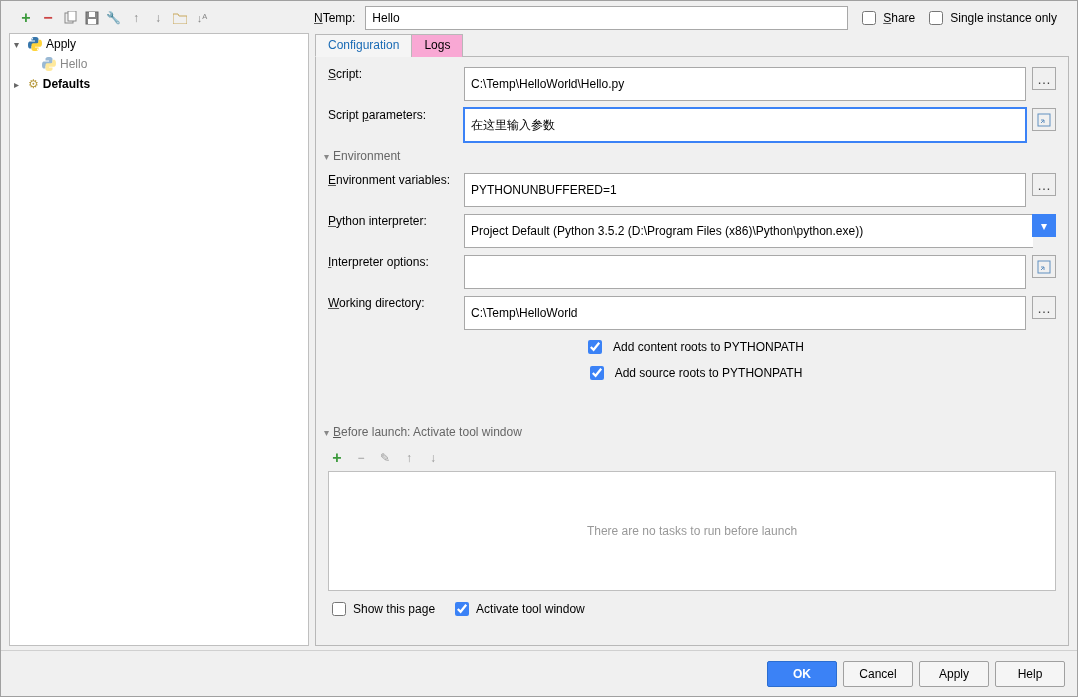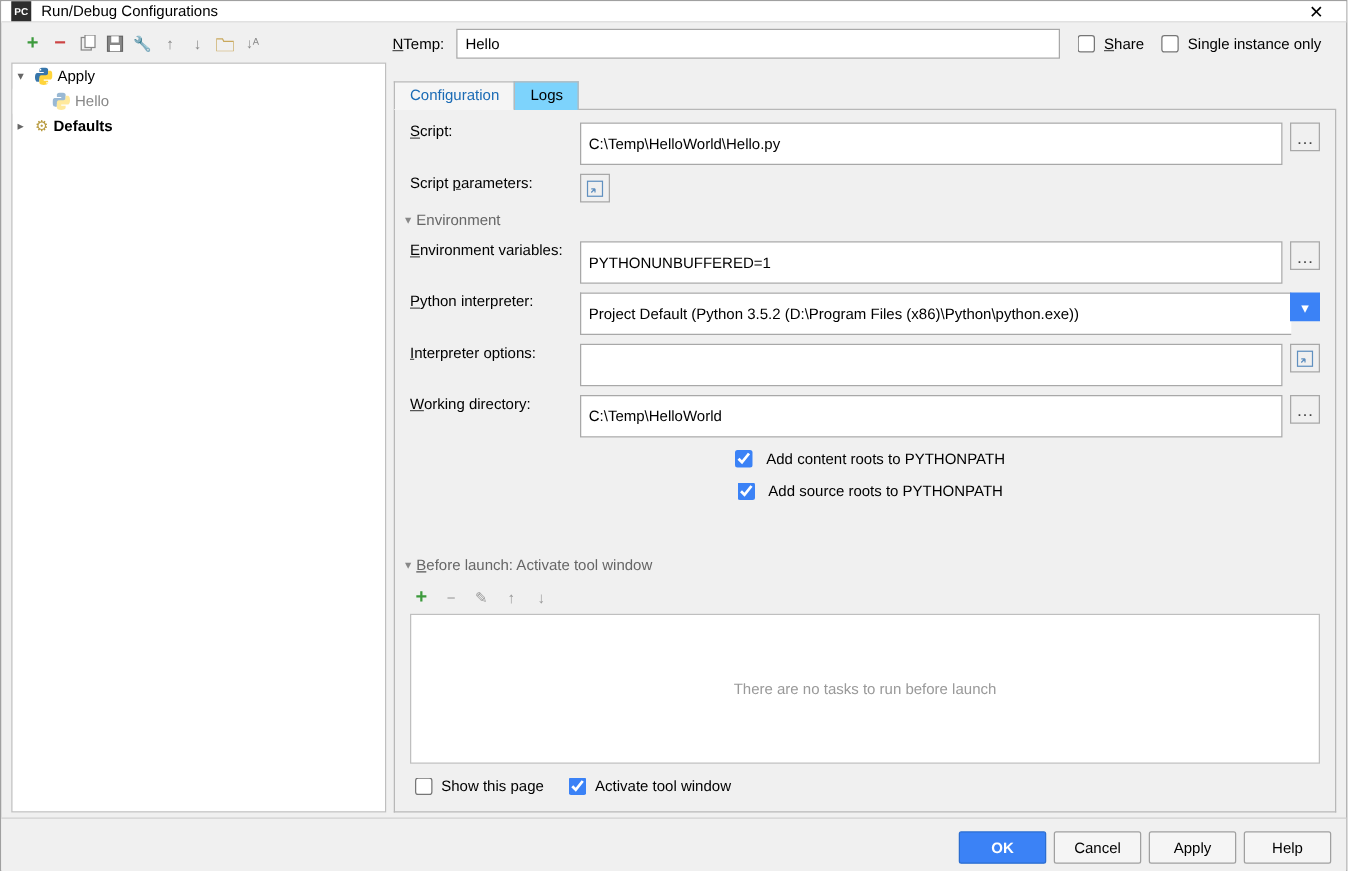--- a/index.html
+++ b/index.html
@@ -21,22 +21,22 @@
 input[type="checkbox"] { width: 14px; height: 14px; accent-color: #3b82f6; }
 .main-split { flex: 1; display: flex; padding: 0 8px 4px 8px; gap: 6px; min-height: 0; }
 .sidebar { width: 300px; border: 1px solid #bfbfbf; background: #fff; overflow: auto; }
 .tree-row { display: flex; align-items: center; height: 20px; padding-left: 4px; gap: 4px; cursor: pointer; }
 .tree-row.l2 { padding-left: 32px; background: #fff; color: #888; }
 .tree-row.l0 { padding-left: 4px; }
 .arrow { width: 10px; color: #666; font-size: 10px; display: inline-block; }
 .py-icon { width: 14px; height: 14px; }
 .gear-icon-y { color: #b89a3e; font-size: 12px; }
 .right-pane { flex: 1; display: flex; flex-direction: column; min-width: 0; }
-.tabs { display: flex; border-bottom: 1px solid #b8b8b8; height: 24px; margin-top: 14px; }
-.tab { padding: 3px 12px; border: 1px solid #b8b8b8; border-bottom: none; background: #7dd3fc; cursor: pointer; position: relative; top: 1px; margin-right: -1px; }
+.tabs { display: flex; border-bottom: 1px solid #b8b8b8; height: 24px; margin-top: 0; }
+.tab { padding: 3px 12px; border: 1px solid #b8b8b8; border-bottom: none; background: #f9a8d4; cursor: pointer; position: relative; top: 1px; margin-right: -1px; }
 .tab.active { background: #f5f5f5; border-bottom: 1px solid #f5f5f5; color: #1a6bb5; }
 .form-area { background: #f0f0f0; border: 1px solid #b8b8b8; border-top: none; flex: 1; padding: 10px 12px; overflow: auto; }
 .form-row { display: flex; margin-bottom: 7px; gap: 6px; }
 .form-label { width: 130px; flex-shrink: 0; }
 .form-input { flex: 1; height: 23px; border: 1px solid #a8a8a8; padding: 16px 6px; background: #fff; min-width: 0; }
 .form-input.focused { border: 1px solid #3b82f6; box-shadow: 0 0 0 1px #3b82f6; }
 .dots-btn { width: 24px; height: 23px; border: 1px solid #a8a8a8; background: #f0f0f0; display: flex; align-items: center; justify-content: center; cursor: pointer; font-size: 14px; color: #444; }
 .combo-arrow { width: 24px; height: 23px; background: #3b82f6; display: flex; align-items: center; justify-content: center; color: #fff; cursor: pointer; margin-left: -1px; }
 .section-hdr { display: flex; align-items: center; gap: 4px; color: #666; font-size: 11px; margin: 6px 0 10px -4px; cursor: pointer; }
 .section-hdr .tri { color: #888; font-size: 10px; }
@@ -47,25 +47,20 @@
 .bottom-chks { display: flex; gap: 16px; align-items: flex-start; }
 .footer { height: 46px; display: flex; align-items: center; justify-content: flex-end; gap: 6px; padding: 16px 12px; border-top: 1px solid #d0d0d0; background: #f0f0f0; }
 .btn { min-width: 70px; height: 26px; border: 1px solid #a0a0a0; background: #f5f5f5; cursor: pointer; display: flex; align-items: center; justify-content: center; border-radius: 2px; }
 .btn.primary { background: #3b82f6; color: #fff; border-color: #2b6dd0; font-weight: bold; }
 svg { display: block; }
 </style>
 </head>
 <body>
 
 <div class="window">
-  <div class="titlebar">
-    <div class="icon">PC</div>
-    <div class="title">Run/Debug Configurations</div>
-    <div class="close">✕</div>
-  </div>
 
   <div class="content">
 
     <div class="toolbar-row">
       <div class="sidebar-toolbar">
         <span class="tb-icon" style="color:#3c9a3c;font-weight:bold;font-size:16px;">+</span>
         <span class="tb-icon" style="color:#c44;font-weight:bold;font-size:16px;">−</span>
         <span class="tb-icon">
             <svg width="14" height="14" viewBox="0 0 14 14">
               <rect x="2" y="2" width="8" height="10" fill="none" stroke="#888"></rect>
@@ -137,20 +132,21 @@
         <div class="form-area">
 
           <div class="form-row">
             <div class="form-label"><span class="underline">S</span>cript:</div>
             <input class="form-input" type="text" value="C:\Temp\HelloWorld\Hello.py" style="">
             <div class="dots-btn">…</div>
           </div>
 
           <div class="form-row">
             <div class="form-label">Script <span class="underline">p</span>arameters:</div>
+            <input class="form-input focused" type="text" value="在这里输入参数" style="">
             <div class="dots-btn">
                 <svg width="14" height="14" viewBox="0 0 14 14">
                   <rect x="1" y="1" width="12" height="12" fill="none" stroke="#6090c0"></rect>
                   <path d="M4 10l3-3m0 0V10m0-3H4" stroke="#6090c0" fill="none"></path>
                 </svg>
               </div>
           </div>
 
           <div class="section-hdr">
             <span class="tri">▾</span>

